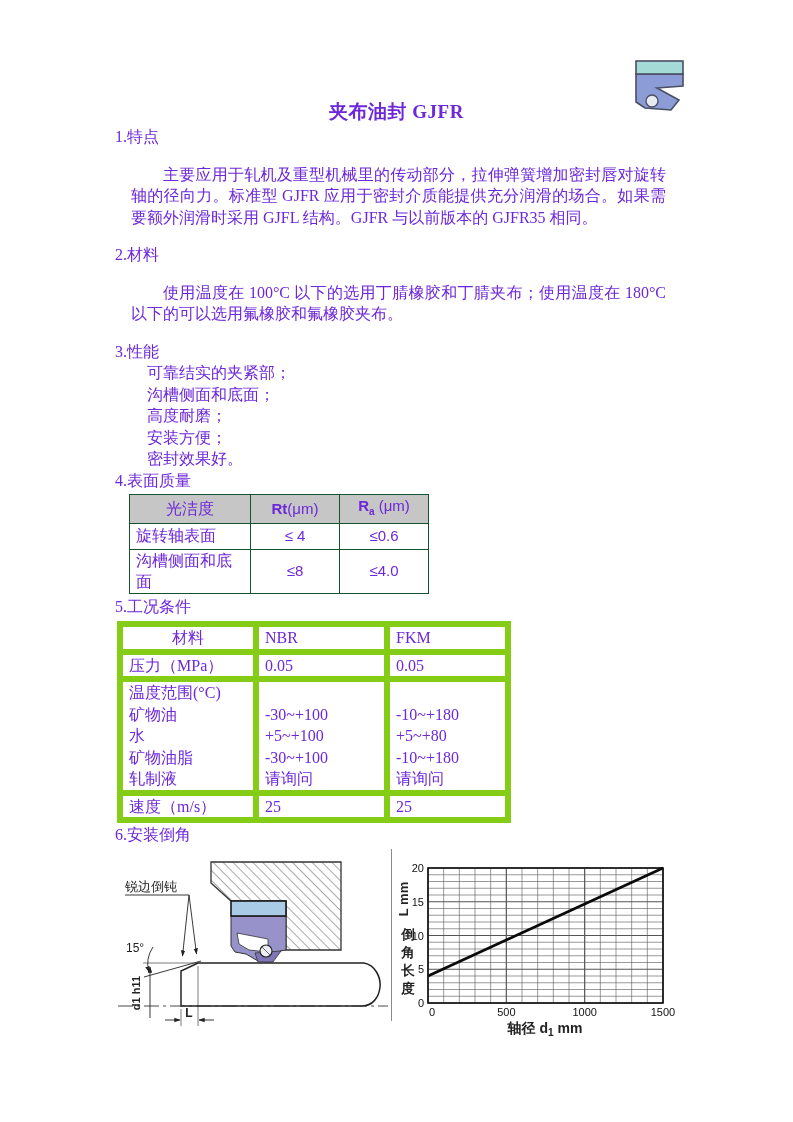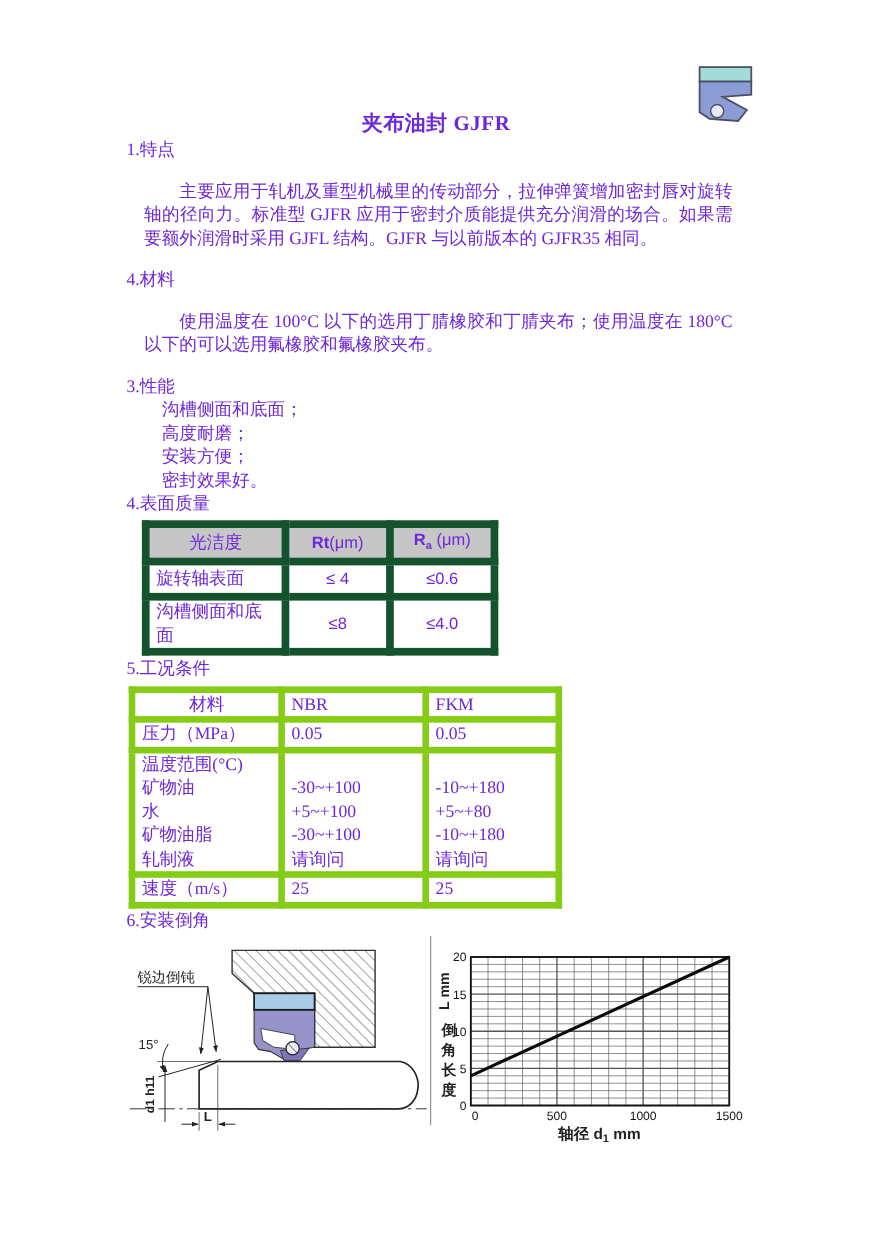--- a/index.html
+++ b/index.html
@@ -9,21 +9,21 @@
   .doc-title{position:absolute;left:0;top:99px;width:100%;text-align:center;
              font-size:19px;font-weight:bold;letter-spacing:0.5px;}
   .content{position:absolute;left:115px;top:126px;width:567px;font-size:16px;line-height:21.5px;}
   .sec-heading{margin:0;}
   .body-par{margin:16px;text-indent:2em;text-align:justify;}
   .perf-item{margin:0;padding-left:2em;}
 
   
   table.surface{border-collapse:collapse;margin:3px 0 2px 14px;
                 font-size:15px;}
-  table.surface th,table.surface td{border:7px solid #14532d;padding:0 6px;height:25px;}
+  table.surface th,table.surface td{border:1px solid #14532d;padding:0 6px;height:25px;}
   table.surface th{background:#c6c6c6;font-family:"Liberation Sans","DejaVu Sans",sans-serif;
                    font-weight:bold;font-size:15px;}
   table.surface th.cn{font-family:"Liberation Serif","DejaVu Serif",serif;font-weight:normal;font-size:16px;}
   table.surface td.lbl{font-size:16px;text-align:left;width:108px;}
   table.surface td.val{font-family:"Liberation Sans","DejaVu Sans",sans-serif;text-align:center;width:76px;}
 
   
   table.cond{border-collapse:collapse;margin:4px 0 1px 2px;font-size:16px;line-height:21.5px;}
   table.cond th,table.cond td{border:6px solid #84cc16;padding:0 6px;vertical-align:top;text-align:left;
                               font-weight:normal;}
@@ -48,24 +48,25 @@
     <circle cx="26" cy="46" r="6" fill="#e8eaf2" stroke="#4a4f63" stroke-width="1.3"></circle>
   </svg>
 
   <div class="doc-title">夹布油封 GJFR</div>
 
   <div class="content">
 
     <div class="sec-heading">1.特点</div>
     <p class="body-par">主要应用于轧机及重型机械里的传动部分，拉伸弹簧增加密封唇对旋转轴的径向力。标准型 GJFR 应用于密封介质能提供充分润滑的场合。如果需要额外润滑时采用 GJFL 结构。GJFR 与以前版本的 GJFR35 相同。</p>
 
-    <div class="sec-heading">4.材料</div>
+    <div class="sec-heading">2.材料</div>
     <p class="body-par">使用温度在 100°C 以下的选用丁腈橡胶和丁腈夹布；使用温度在 180°C 以下的可以选用氟橡胶和氟橡胶夹布。</p>
 
     <div class="sec-heading">3.性能</div>
+    <div class="perf-item">可靠结实的夹紧部；</div>
     <div class="perf-item">沟槽侧面和底面；</div>
     <div class="perf-item">高度耐磨；</div>
     <div class="perf-item">安装方便；</div>
     <div class="perf-item">密封效果好。</div>
 
     <div class="sec-heading">4.表面质量</div>
 
     <table class="surface">
       <tbody>
           <tr>

